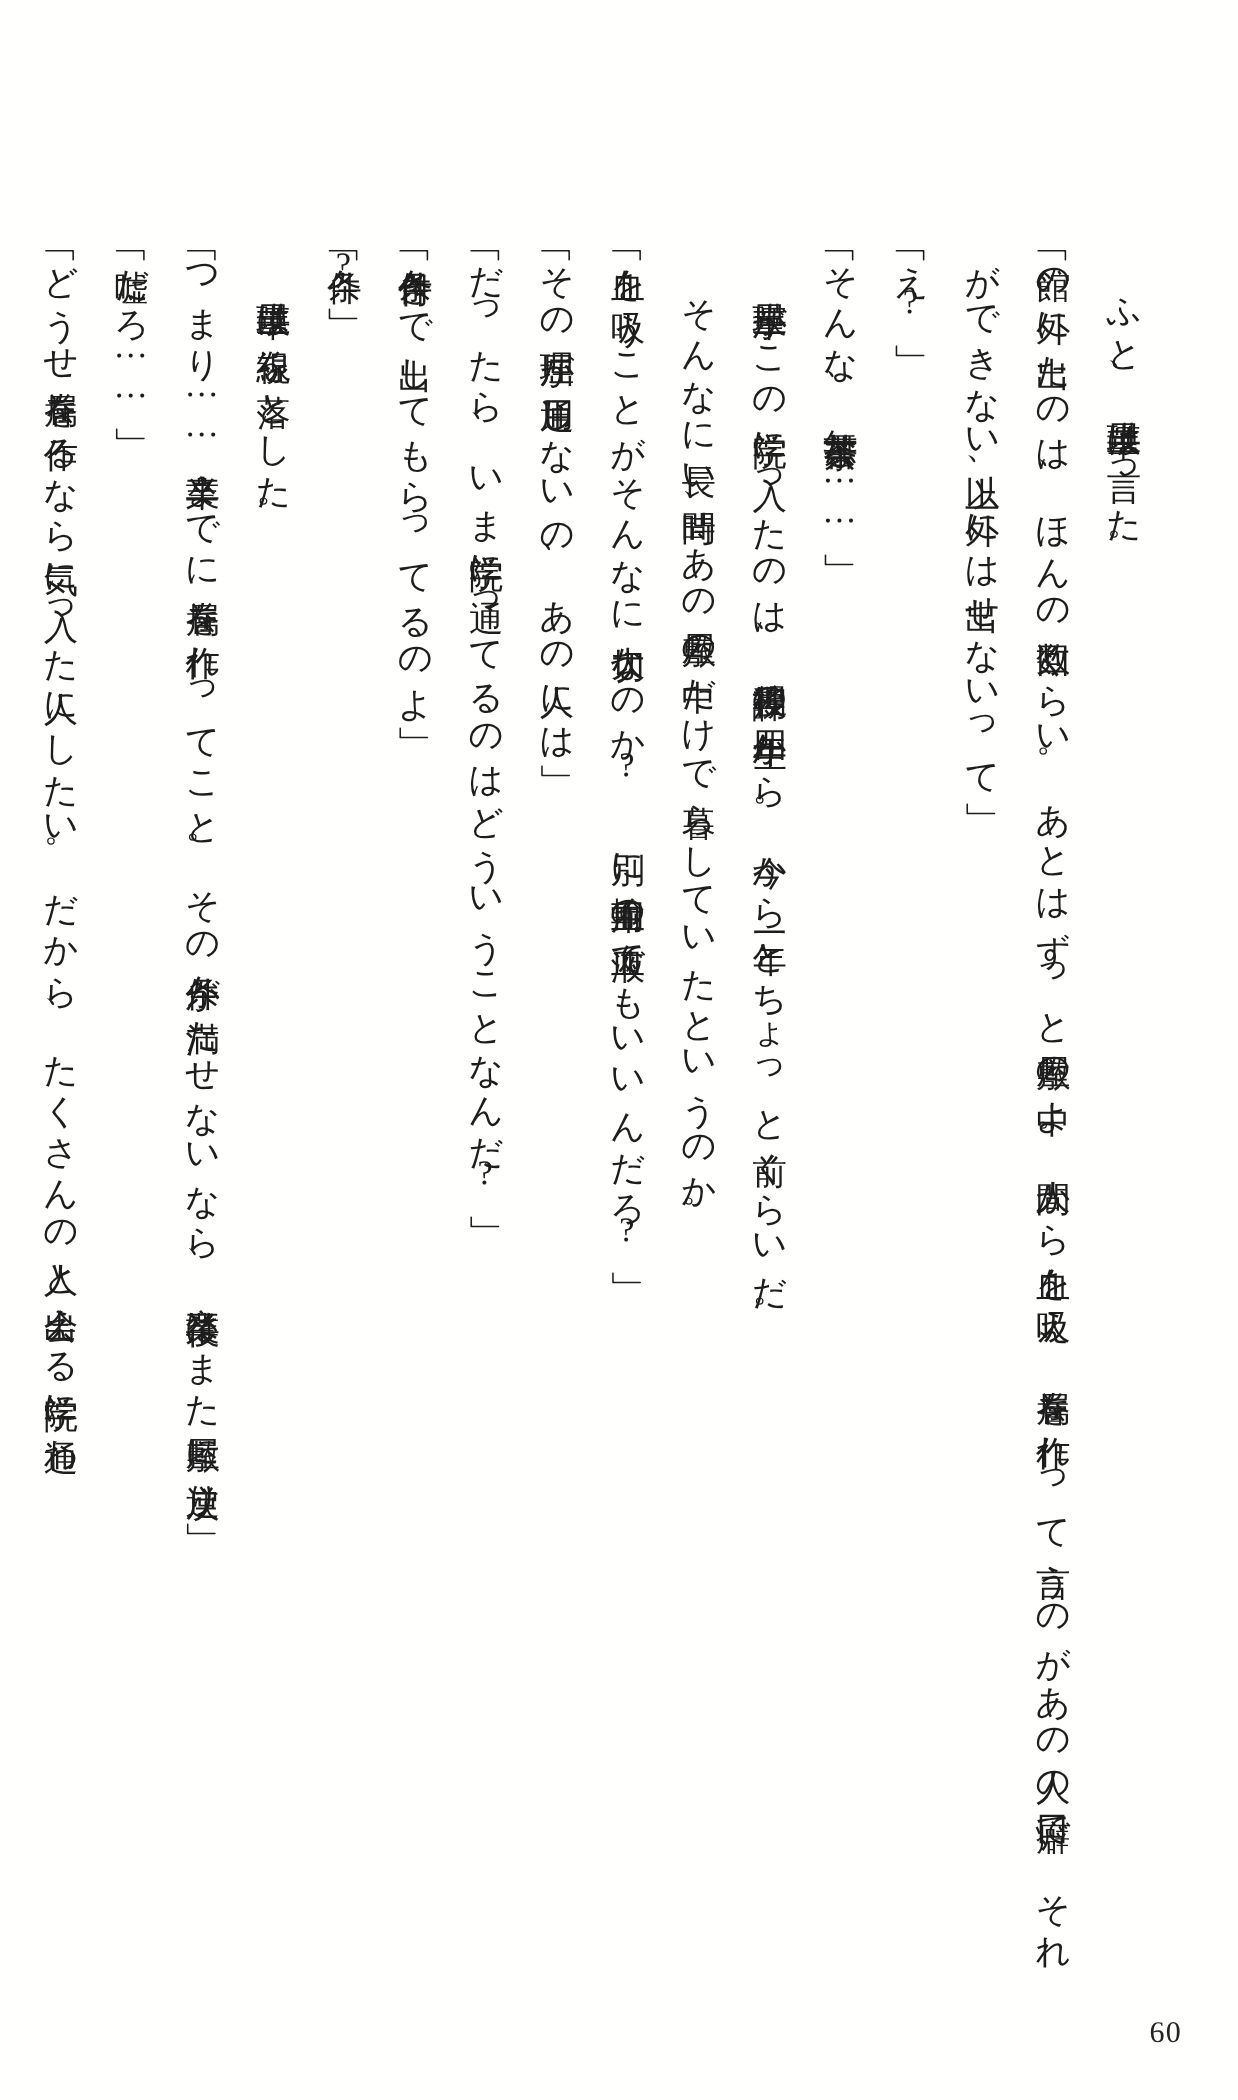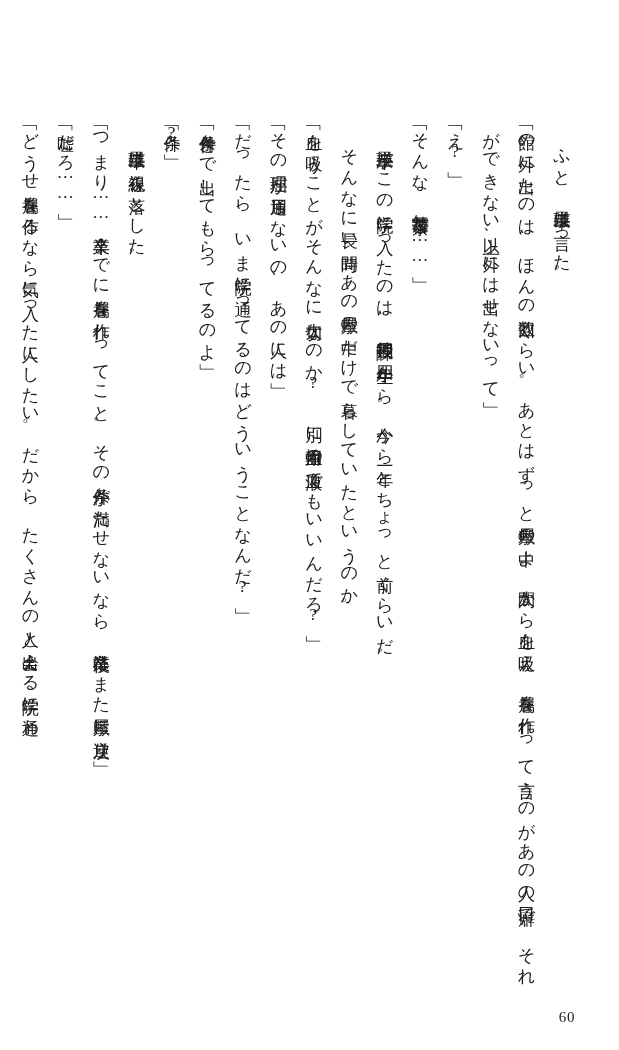--- a/index.html
+++ b/index.html
@@ -49,21 +49,21 @@
     text-indent: 0;
   }
 
   
   #text-body p.indent {
     text-indent: 1em;
   }
 
   .pagenum {
     position: absolute;
-    right: 44px;
+    right: 28px;
     bottom: 24px;
     font-size: 15px;
     font-family: "Liberation Serif", "DejaVu Serif", serif;
     color: #222;
     letter-spacing: 0.04em;
   }
 
   
   #paper-tint {
     position: absolute;

